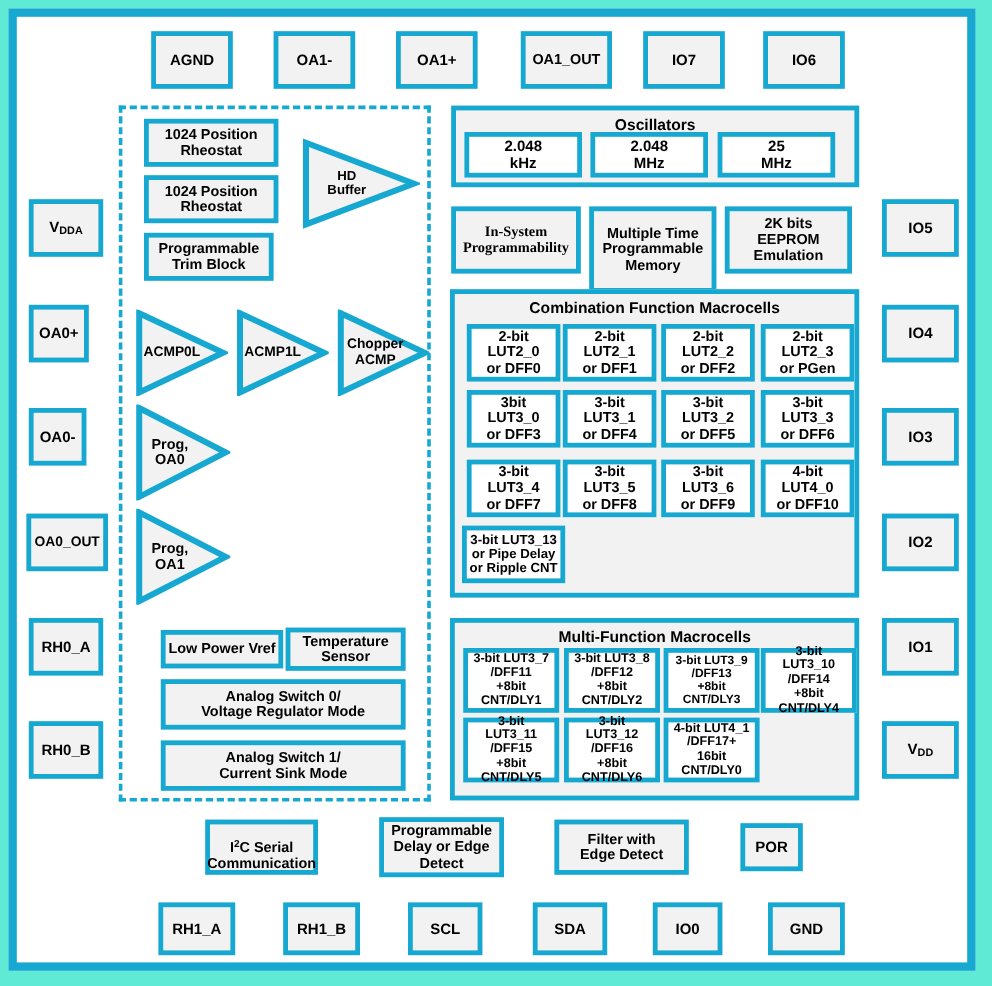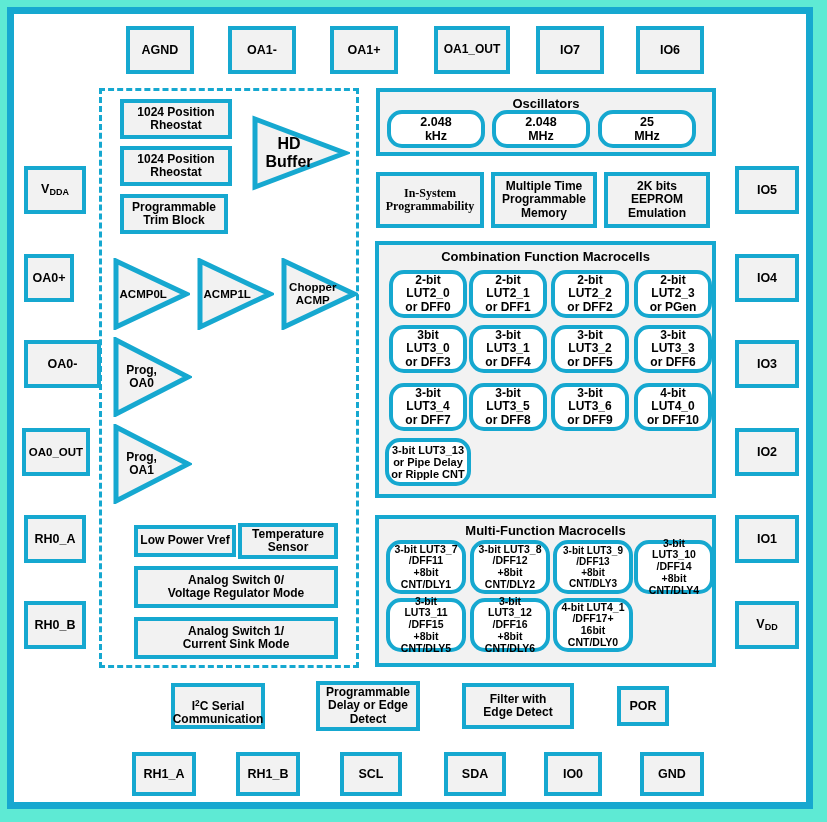--- a/index.html
+++ b/index.html
@@ -32,21 +32,21 @@
     display:flex;
     align-items:center;
     justify-content:center;
     text-align:center;
     color:#000000;
     font-weight:bold;
     line-height:1.12;
     font-size:12.5px;
     padding:1px 2px;
   }
-  .box.white{background:#FFFFFF;border-radius:15px;}
+  .box.white{background:#FFFFFF;}
 
   
   #analog-region{
     position:absolute;
     left:99px;top:88px;
     width:260px;height:580px;
     border:3px dashed #16A8D0;
     box-sizing:border-box;
     background:transparent;
   }
@@ -71,21 +71,21 @@
     position:absolute;
   }
   .amp svg{display:block;}
   .amp .amp-label{
     position:absolute;
     left:6%;
     top:50%;
     transform:translateY(-50%);
     width:66%;
     text-align:center;
-    font-size:16px;
+    font-size:11px;
     font-weight:bold;
     color:#000;
     line-height:1.1;
     pointer-events:none;
     white-space:pre-line;
   }
 
   sub{font-size:0.72em;vertical-align:-0.22em;font-weight:bold;}
   sup{font-size:0.70em;vertical-align:0.45em;font-weight:bold;}
 </style>
@@ -100,21 +100,21 @@
   <div class="box" style="left:228px;top:26px;width:68px;height:48px;">OA1-</div>
   <div class="box" style="left:330px;top:26px;width:68px;height:48px;">OA1+</div>
   <div class="box" style="left:434px;top:26px;width:76px;height:48px;font-size:12px;">OA1_OUT</div>
   <div class="box" style="left:536px;top:26px;width:68px;height:48px;">IO7</div>
   <div class="box" style="left:636px;top:26px;width:68px;height:48px;">IO6</div>
 
   <div class="box" style="left:24px;top:166px;width:62px;height:48px;">
     <span><span>V</span><sub>DDA</sub></span>
   </div>
   <div class="box" style="left:24px;top:254px;width:50px;height:48px;">OA0+</div>
-  <div class="box" style="left:24px;top:340px;width:77px;height:48px;">OA0-</div>
+  <div class="box" style="left:24px;top:340px;width:48px;height:48px;">OA0-</div>
   <div class="box" style="left:22px;top:428px;width:68px;height:48px;font-size:11.5px;">OA0_OUT</div>
   <div class="box" style="left:24px;top:515px;width:62px;height:48px;">RH0_A</div>
   <div class="box" style="left:24px;top:601px;width:62px;height:48px;">RH0_B</div>
 
   <div class="box" style="left:735px;top:166px;width:64px;height:48px;">IO5</div>
   <div class="box" style="left:735px;top:254px;width:64px;height:48px;">IO4</div>
   <div class="box" style="left:735px;top:340px;width:64px;height:48px;">IO3</div>
   <div class="box" style="left:735px;top:428px;width:64px;height:48px;">IO2</div>
   <div class="box" style="left:735px;top:515px;width:64px;height:48px;">IO1</div>
   <div class="box" style="left:735px;top:601px;width:64px;height:48px;">
@@ -193,21 +193,21 @@
   </div>
   <div class="box white" style="left:387px;top:110px;width:98px;height:38px;white-space:pre-line;font-size:12.5px;">2.048
 kHz</div>
   <div class="box white" style="left:492px;top:110px;width:98px;height:38px;white-space:pre-line;font-size:12.5px;">2.048
 MHz</div>
   <div class="box white" style="left:598px;top:110px;width:98px;height:38px;white-space:pre-line;font-size:12.5px;">25
 MHz</div>
 
   <div class="box" style="left:376px;top:172px;width:108px;height:56px;white-space:pre-line;font-size:12px;font-family:Liberation Serif, serif;">In-System
 Programmability</div>
-  <div class="box" style="left:491px;top:172px;width:106px;height:56px;white-space:pre-line;font-size:12px;">Multiple Time
+  <div class="box" style="left:491px;top:172px;width:106px;height:72px;white-space:pre-line;font-size:12px;">Multiple Time
 Programmable
 Memory</div>
   <div class="box" style="left:604px;top:172px;width:106px;height:56px;white-space:pre-line;font-size:12px;">2K bits
 EEPROM
 Emulation</div>
 
   <div class="group" style="left:375px;top:241px;width:341px;height:257px;">
     <div class="group-title">Combination Function Macrocells</div>
   </div>
 

